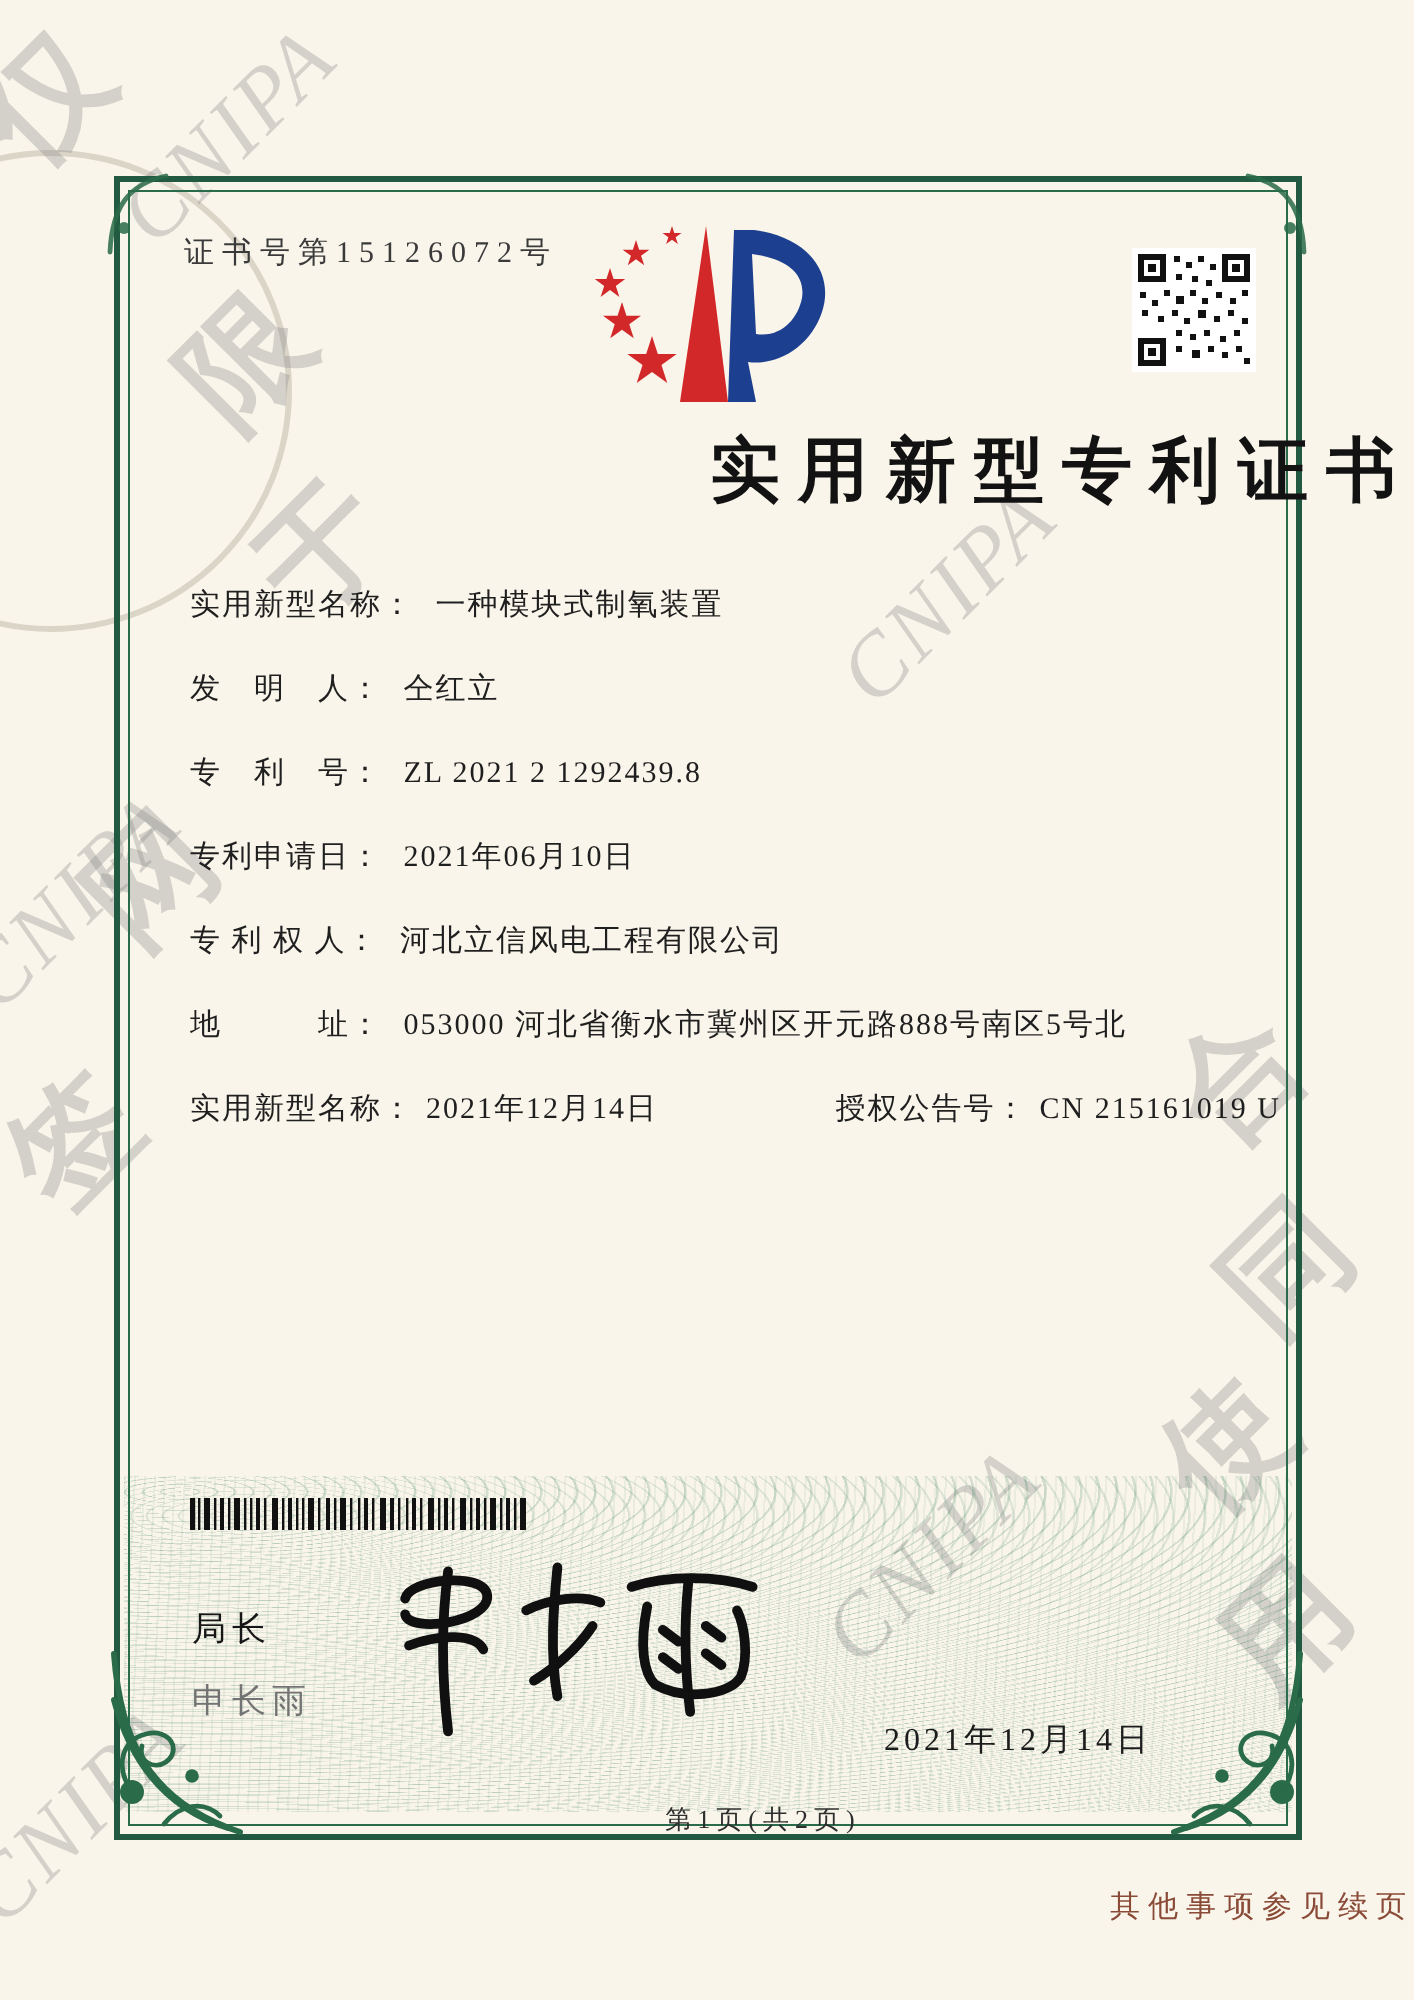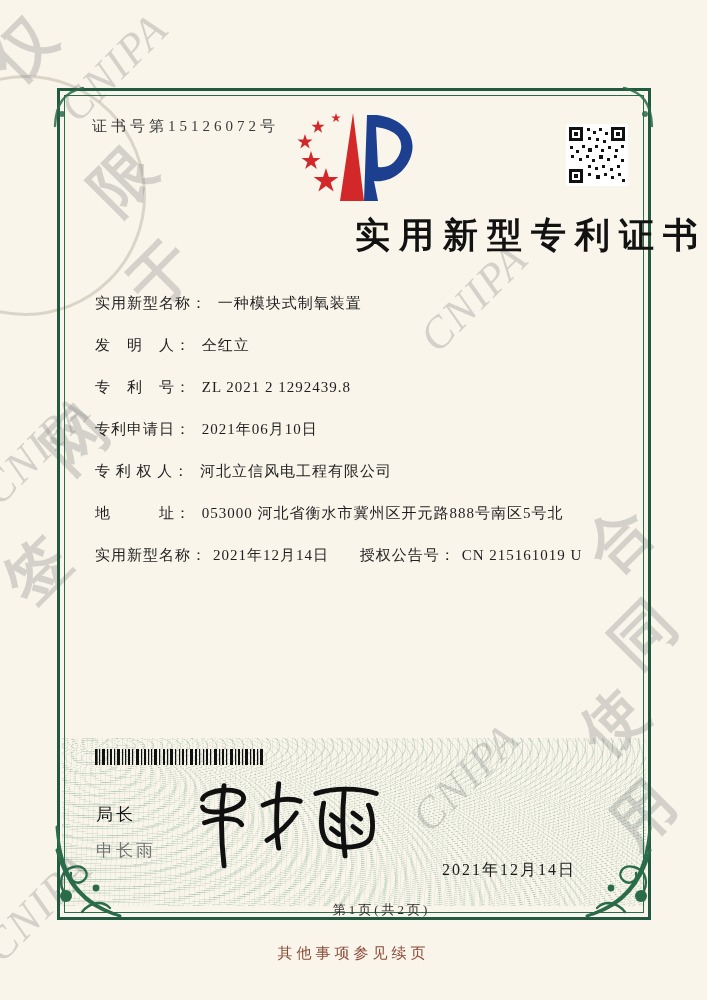--- a/index.html
+++ b/index.html
@@ -42,33 +42,33 @@
   .logo{position:absolute; left:292px; top:110px; width:122px; height:96px;}
   .qr{position:absolute; left:566px; top:124px; width:62px; height:62px;}
   .title{
     position:absolute; left:0; top:212px; width:100%; text-align:right;
     font-size:35px; font-weight:bold; letter-spacing:9px; color:#121212;
   }
   .fields{position:absolute; left:95px; top:292px; width:530px; font-size:15px; letter-spacing:1px; color:#1f1f1f;}
   .row{height:42px; line-height:22px; white-space:nowrap;font-family:Liberation Serif, serif;}
   .flabel{display:inline-block;}
   .fvalue{display:inline-block; margin-left:6px;}
-  .grant .g2{margin-left:26px;}
+  .grant .g2{margin-left:84px;}
   .paras{
     position:absolute; left:95px; top:584px; width:522px;
     font-size:14.5px; line-height:21.5px; letter-spacing:1.2px; text-align:justify; color:#1d1d1d;
   }
   .paras p{margin:0 0 2px 0; text-indent:2em;}
   .barcode{position:absolute; left:95px; top:749px; width:170px; height:16px;}
   .sig-title{position:absolute; left:96px; top:803px; font-size:17px; letter-spacing:3px; color:#161616;}
   .sig-name {position:absolute; left:96px; top:839px; font-size:17px; letter-spacing:3px; color:#737373;}
   .sig-script{position:absolute; left:185px; top:772px; width:205px; height:108px;}
   .sig-date{position:absolute; left:442px; top:860px; font-size:16px; letter-spacing:2px; color:#1c1c1c;}
   .page-ind{position:absolute; left:0; top:901px; width:100%; text-align:center; font-size:13px; letter-spacing:3px; color:#2e2e2e;padding-left:28px;}
-  .foot-note{position:absolute; left:0; top:944px; width:100%; text-align:center; font-size:15px; letter-spacing:4px; color:#8a4a38;}
+  .foot-note{position:absolute; left:0; top:944px; width:100%; text-align:right; font-size:15px; letter-spacing:4px; color:#8a4a38;}
 </style>
 </head>
 <body>
 
 <div class="page">
 
   <div class="ghost-circle"></div>
   <span class="wm wm-ch" style="left:-8px;top:6px;">仅</span>
   <span class="wm wm-ch" style="left:92px;top:138px;">限</span>
   <span class="wm wm-ch" style="left:130px;top:232px;">于</span>

